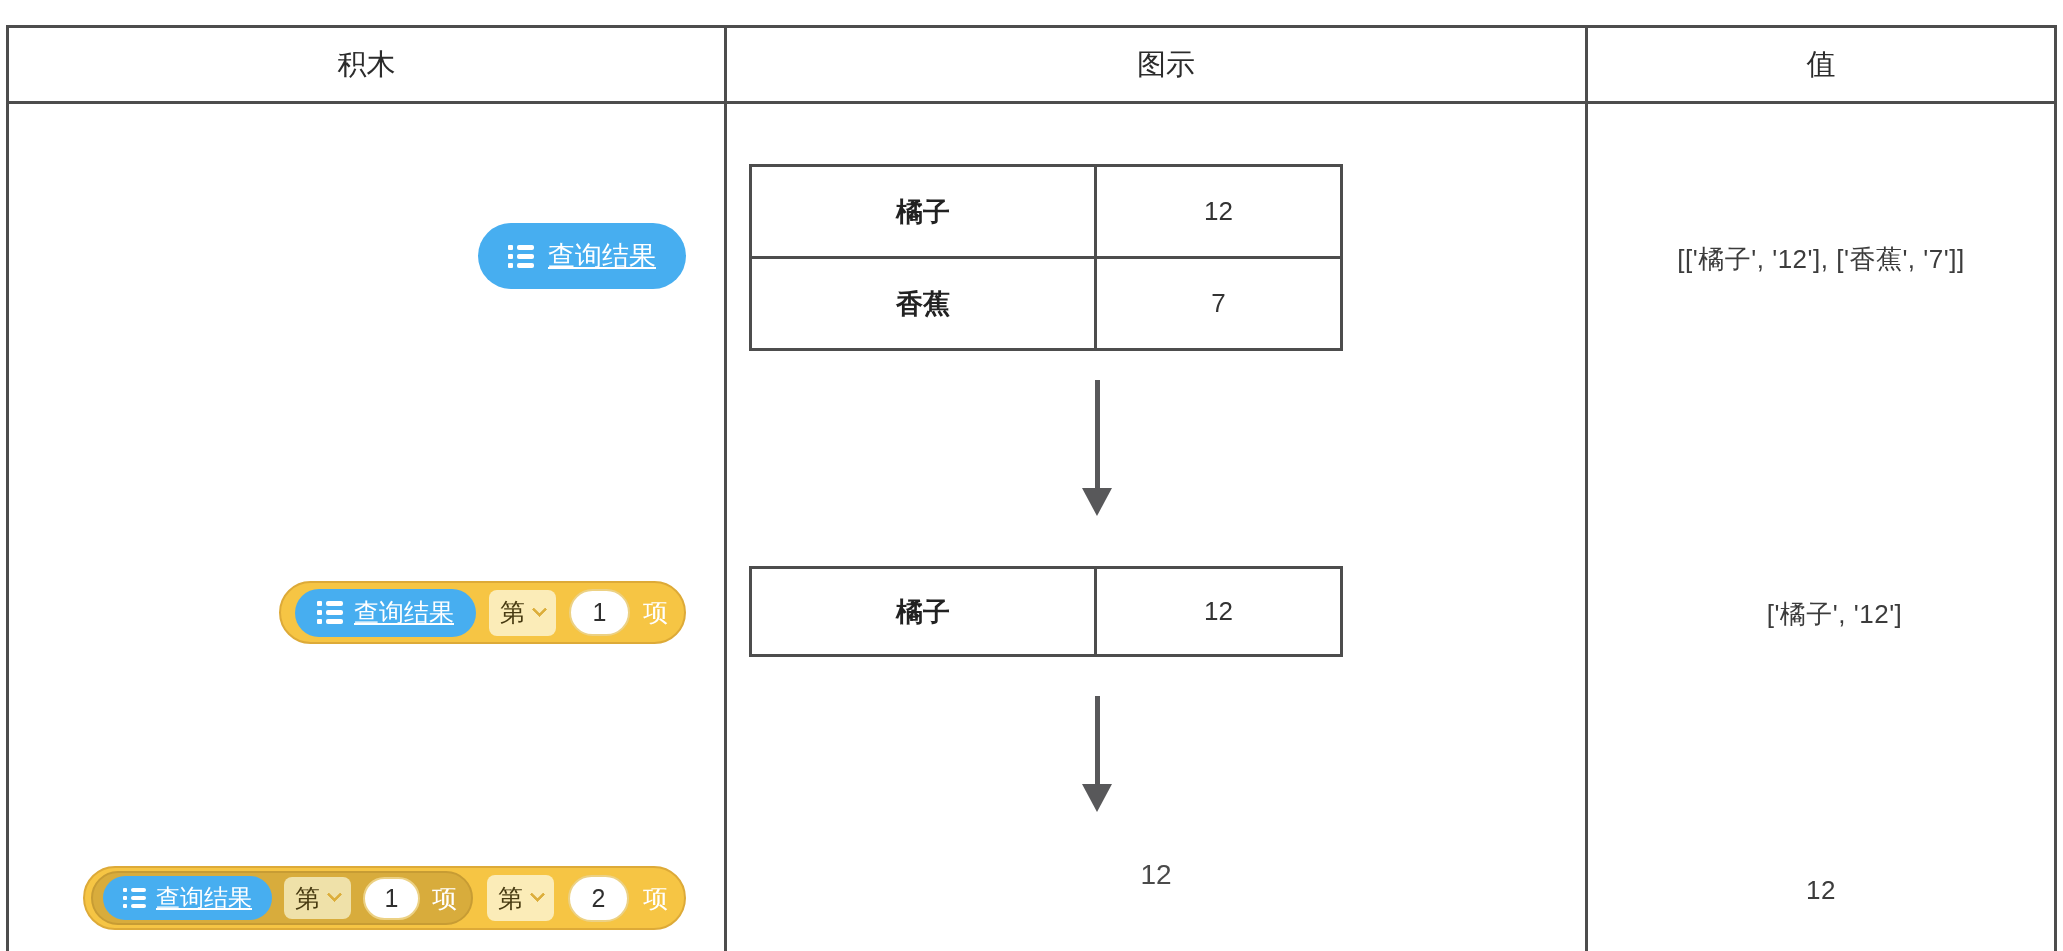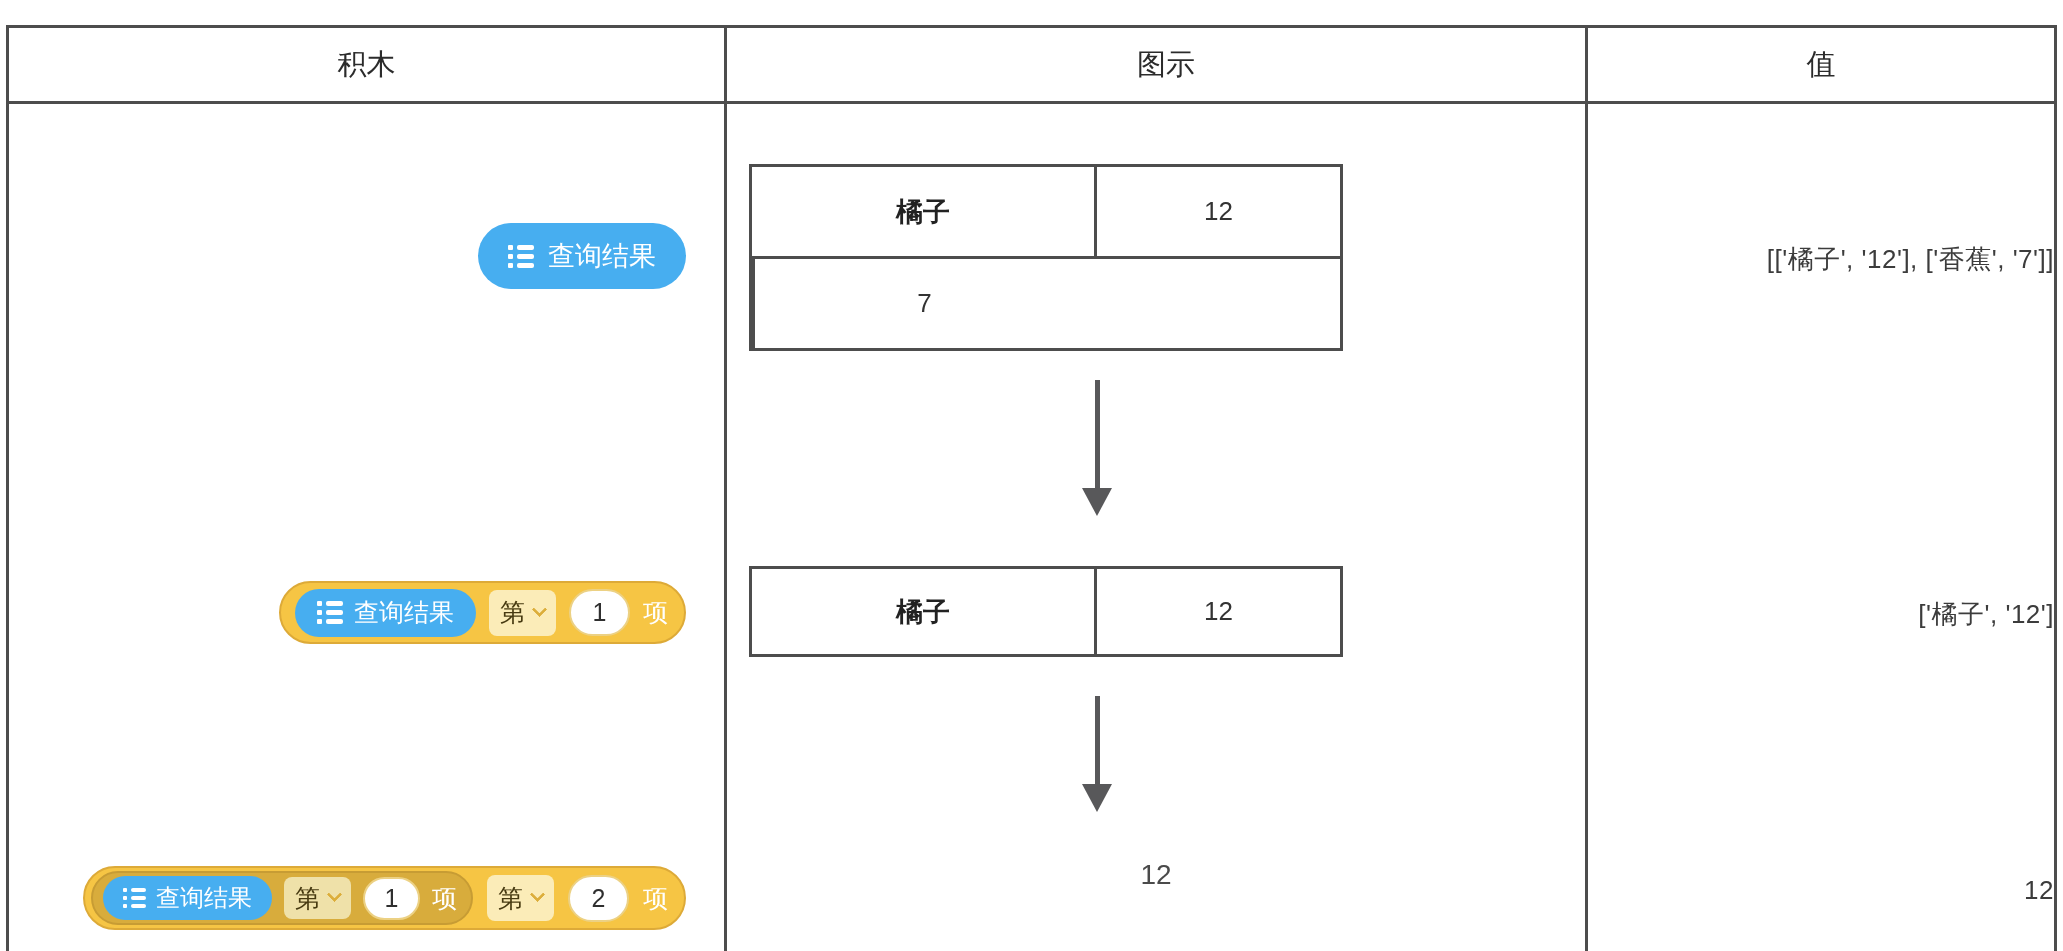--- a/index.html
+++ b/index.html
@@ -22,21 +22,21 @@
     display:flex; align-items:center; justify-content:center;
     font-size:29px; color:#2b2b2b;
     border-bottom:3px solid #4d4d4d;
   }
   .doc-head.mid, .doc-body.mid { border-left:3px solid #4d4d4d; border-right:3px solid #4d4d4d;padding-left:20px; }
   .doc-body { position:relative; }
 
   
   .pill-blue {
     background:#47aef0; border-radius:999px; color:#fff;
-    display:flex; align-items:center; justify-content:center;
+    display:flex; align-items:center; justify-content:center;text-decoration:underline;
   }
   .pill-blue.lg { height:66px; padding:0 30px; font-size:27px; gap:14px; }
   .pill-blue.md { height:48px; padding:0 22px; font-size:25px; gap:11px; }
   .pill-blue.sm { height:44px; padding:0 20px; font-size:24px; gap:10px; }
 
   .pill-yellow {
     background:#f6c544; border:2px solid #ddaa38; border-radius:999px;
     display:flex; align-items:center;
   }
   .pill-gold {
@@ -104,21 +104,21 @@
   .arrow-1 { top:276px; } .arrow-1 .arrow-line { height:108px; }
   .arrow-2 { top:592px; } .arrow-2 .arrow-line { height:88px; }
 
   .diagram-result {
     position:absolute; left:0; right:0; top:755px;
     text-align:center; font-size:28px; color:#4a4a4a;
   }
 
   
   .val {
-    position:absolute; left:0; right:0; text-align:right;
+    position:absolute; left:0; right:0; text-align:center;
     font-size:26px; color:#3c3c3c; letter-spacing:0.5px;
   }
   .val-1 { top:138px; }
   .val-2 { top:493px;padding-left:27px; }
   .val-3 { top:771px; }
 </style>
 </head>
 <body>
 
 <div class="doc-table">
@@ -209,20 +209,21 @@
   </div>
 
   <div class="doc-body mid">
 
     <div class="mini-table tbl-1">
       <div class="mt-row">
         <div class="mt-cell name">橘子</div>
         <div class="mt-cell count">12</div>
       </div>
       <div class="mt-row">
+        <div class="mt-cell name">香蕉</div>
         <div class="mt-cell count">7</div>
       </div>
     </div>
 
     <div class="arrow arrow-1">
       <div class="arrow-line"></div>
       <div class="arrow-head"></div>
     </div>
 
     <div class="mini-table tbl-2">

